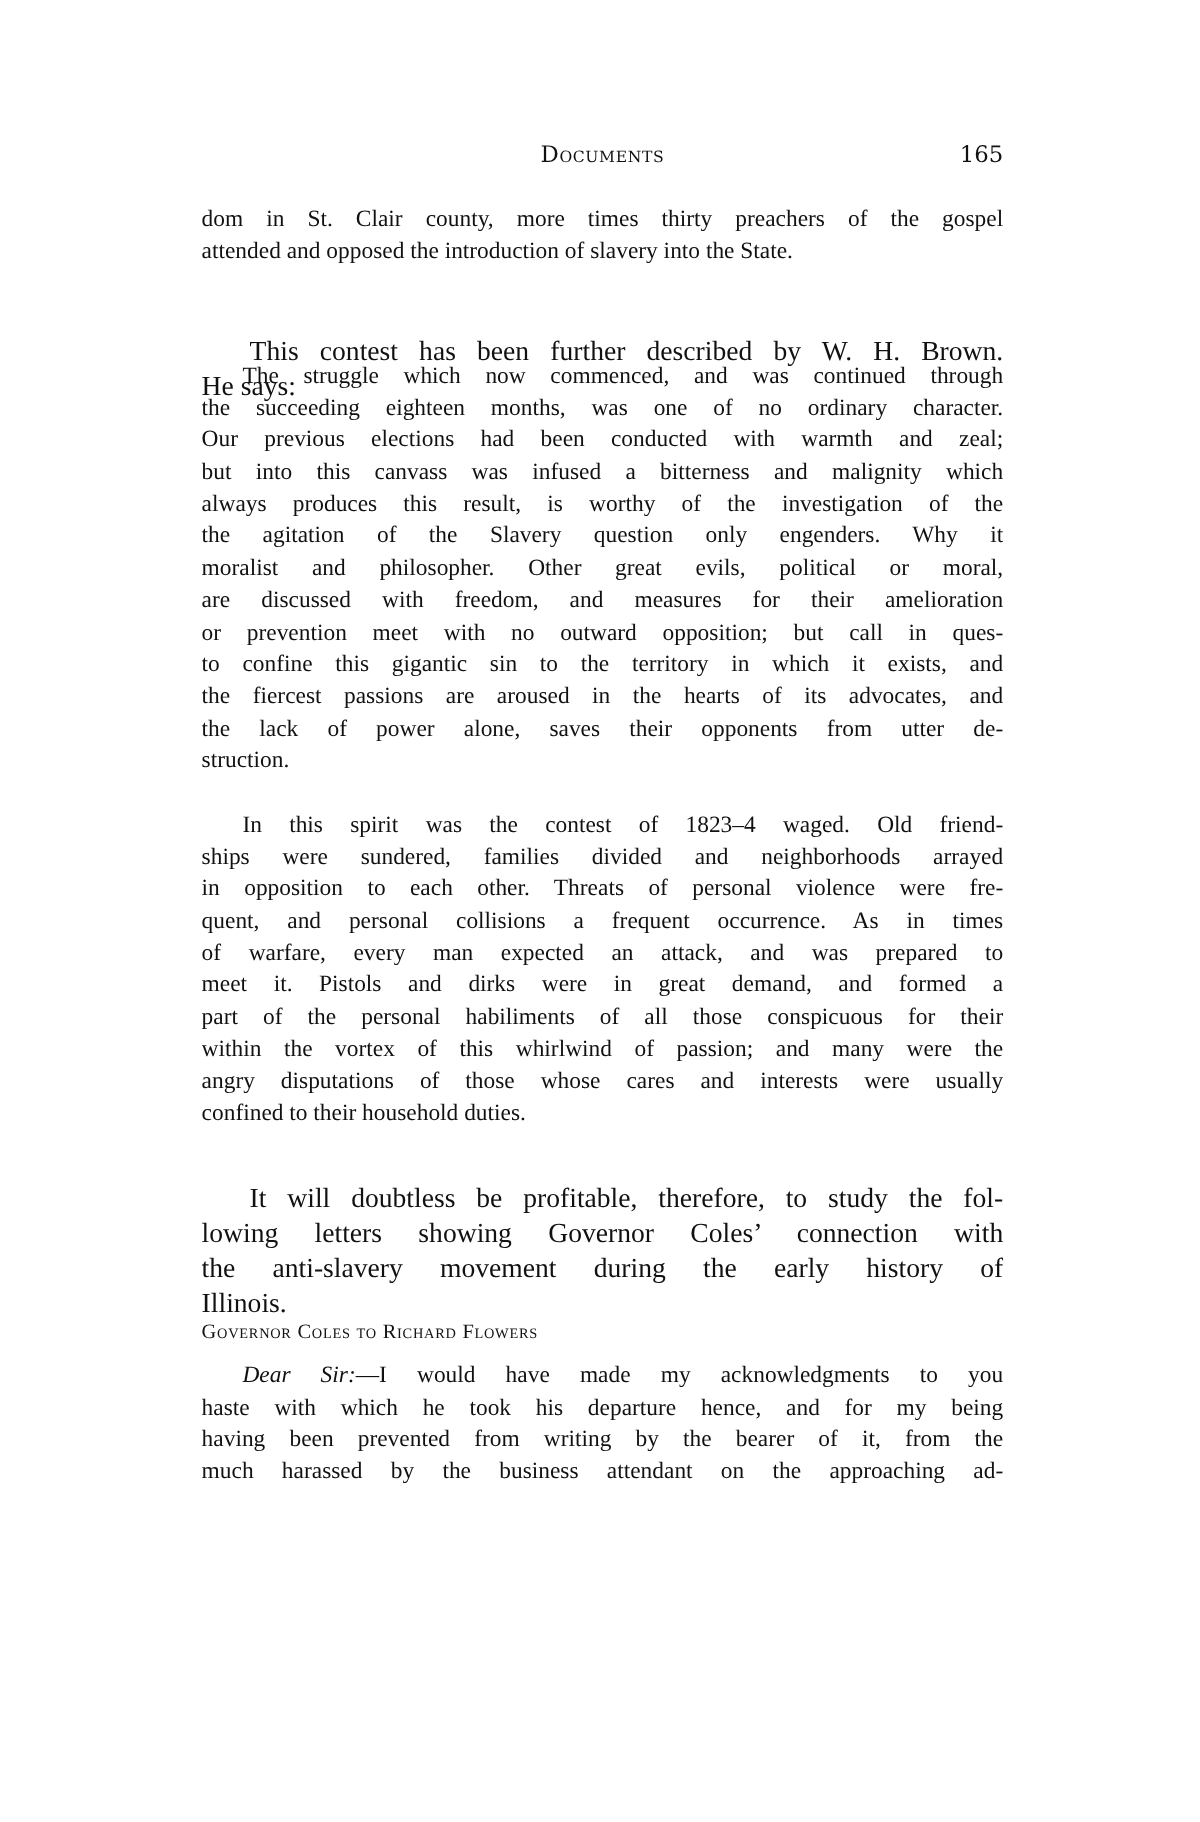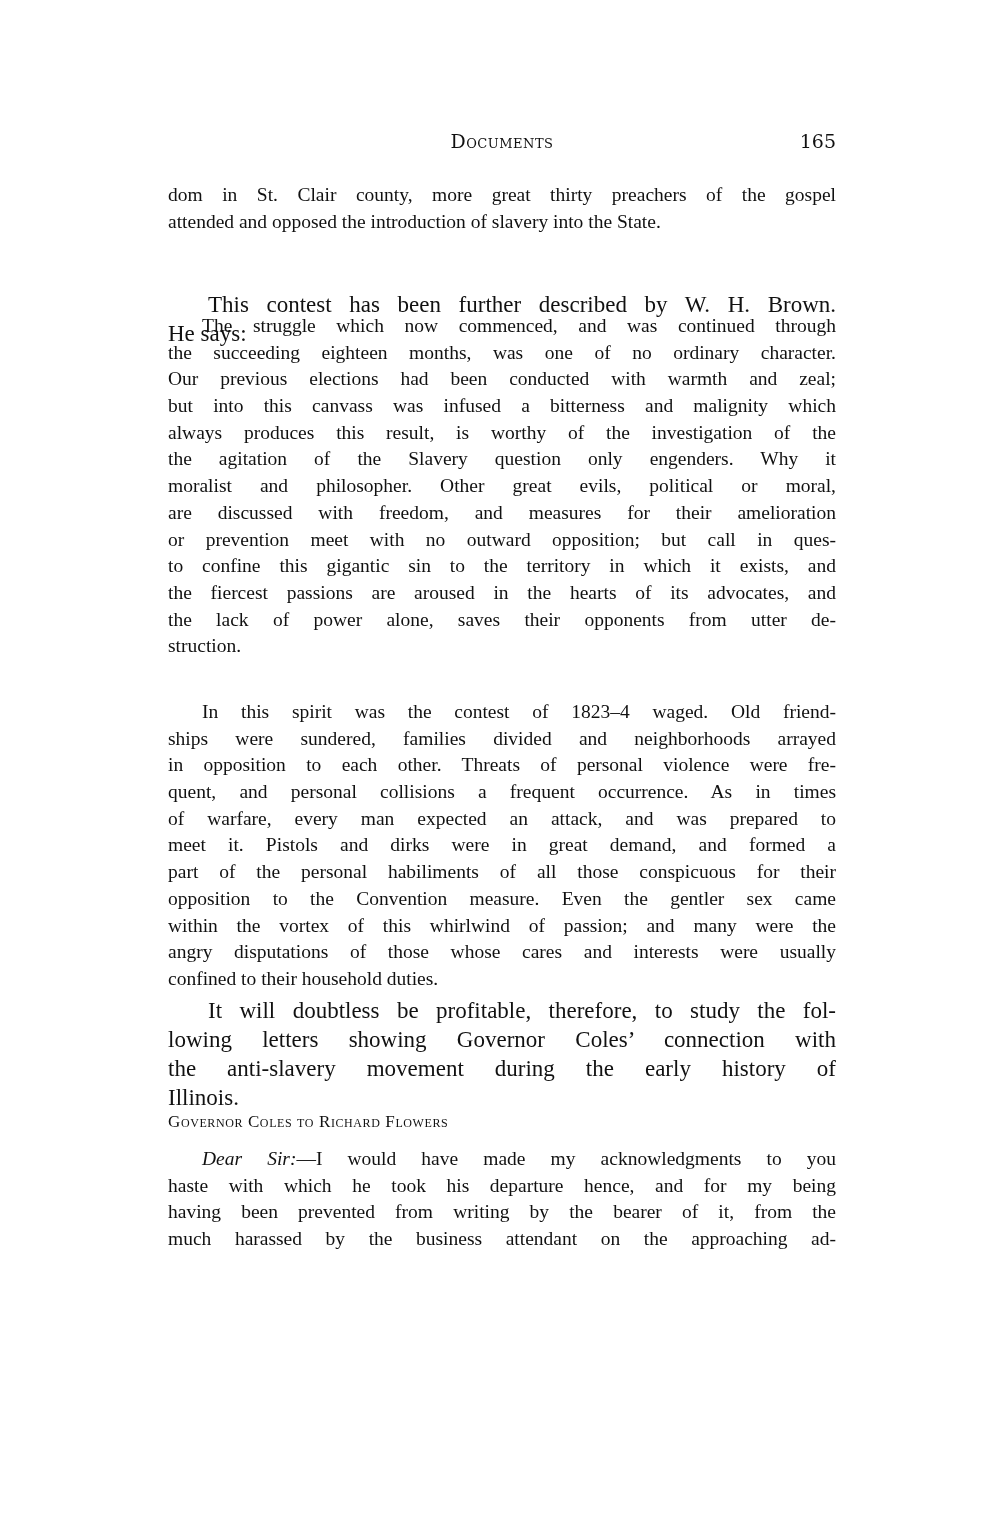--- a/index.html
+++ b/index.html
@@ -10,21 +10,21 @@
     body {
       width: 1000px;
       height: 1518px;
       position: relative;
       overflow: hidden;
       font-family: "DejaVu Serif", "Liberation Serif", serif;
       color: #111111;
     }
     .page {
       position: absolute;
-      left: 0; top: 14px;
+      left: 0; top: 2px;
       width: 1000px;
       height: 1236px;
     }
     .running-head {
       position: absolute;
       top: 116px;
       left: 168px;
       width: 668px;
       height: 30px;
     }
@@ -93,21 +93,21 @@
 <body>
 
 <div class="page">
 
   <div class="running-head">
     <span class="running-title">Documents</span>
     <span class="page-number">165</span>
   </div>
 
   <div class="block small-text" style="top:168px;">
-    <span class="line">dom in St. Clair county, more great thirty preachers of the gospel</span>
+    <span class="line">dom in St. Clair county, more times thirty preachers of the gospel</span>
     <span class="line last">attended and opposed the introduction of slavery into the State.</span>
   </div>
 
   <div class="block large-text" style="top:228px;margin-top:48px;">
     <span class="line indent-large">This contest has been further described by W. H. Brown.</span>
     <span class="line last">He says:</span>
   </div>
 
   <div class="block small-text" style="top:299px;">
     <span class="line indent-small">The struggle which now commenced, and was continued through</span>
@@ -118,29 +118,28 @@
     <span class="line">the agitation of the Slavery question only engenders. Why it</span>
     <span class="line">moralist and philosopher. Other great evils, political or moral,</span>
     <span class="line">are discussed with freedom, and measures for their amelioration</span>
     <span class="line">or prevention meet with no outward opposition; but call in ques-</span>
     <span class="line">to confine this gigantic sin to the territory in which it exists, and</span>
     <span class="line">the fiercest passions are aroused in the hearts of its advocates, and</span>
     <span class="line">the lack of power alone, saves their opponents from utter de-</span>
     <span class="line last">struction.</span>
   </div>
 
-  <div class="block small-text" style="top:673px;margin-top:12px;">
+  <div class="block small-text" style="top:673px;">
     <span class="line indent-small">In this spirit was the contest of 1823–4 waged. Old friend-</span>
     <span class="line">ships were sundered, families divided and neighborhoods arrayed</span>
     <span class="line">in opposition to each other. Threats of personal violence were fre-</span>
     <span class="line">quent, and personal collisions a frequent occurrence. As in times</span>
     <span class="line">of warfare, every man expected an attack, and was prepared to</span>
     <span class="line">meet it. Pistols and dirks were in great demand, and formed a</span>
     <span class="line">part of the personal habiliments of all those conspicuous for their</span>
-    <span class="line">opposition to the Convention measure. Even the gentler sex came</span>
     <span class="line">within the vortex of this whirlwind of passion; and many were the</span>
     <span class="line">angry disputations of those whose cares and interests were usually</span>
     <span class="line last">confined to their household duties.</span>
   </div>
 
   <div class="block large-text" style="top:982px;">
     <span class="line indent-large">It will doubtless be profitable, therefore, to study the fol-</span>
     <span class="line">lowing letters showing Governor Coles’ connection with</span>
     <span class="line">the anti-slavery movement during the early history of</span>
     <span class="line last">Illinois.</span>

